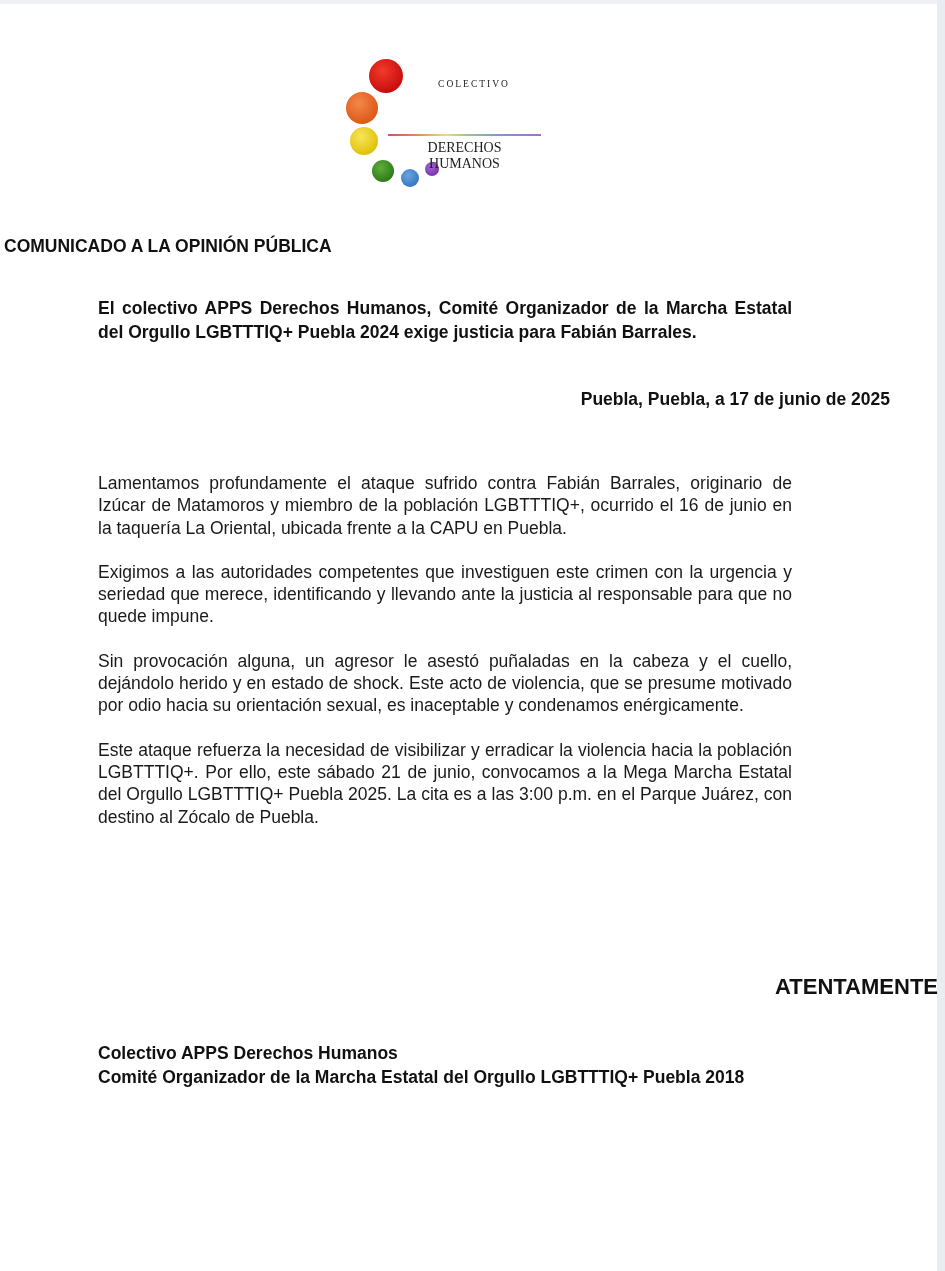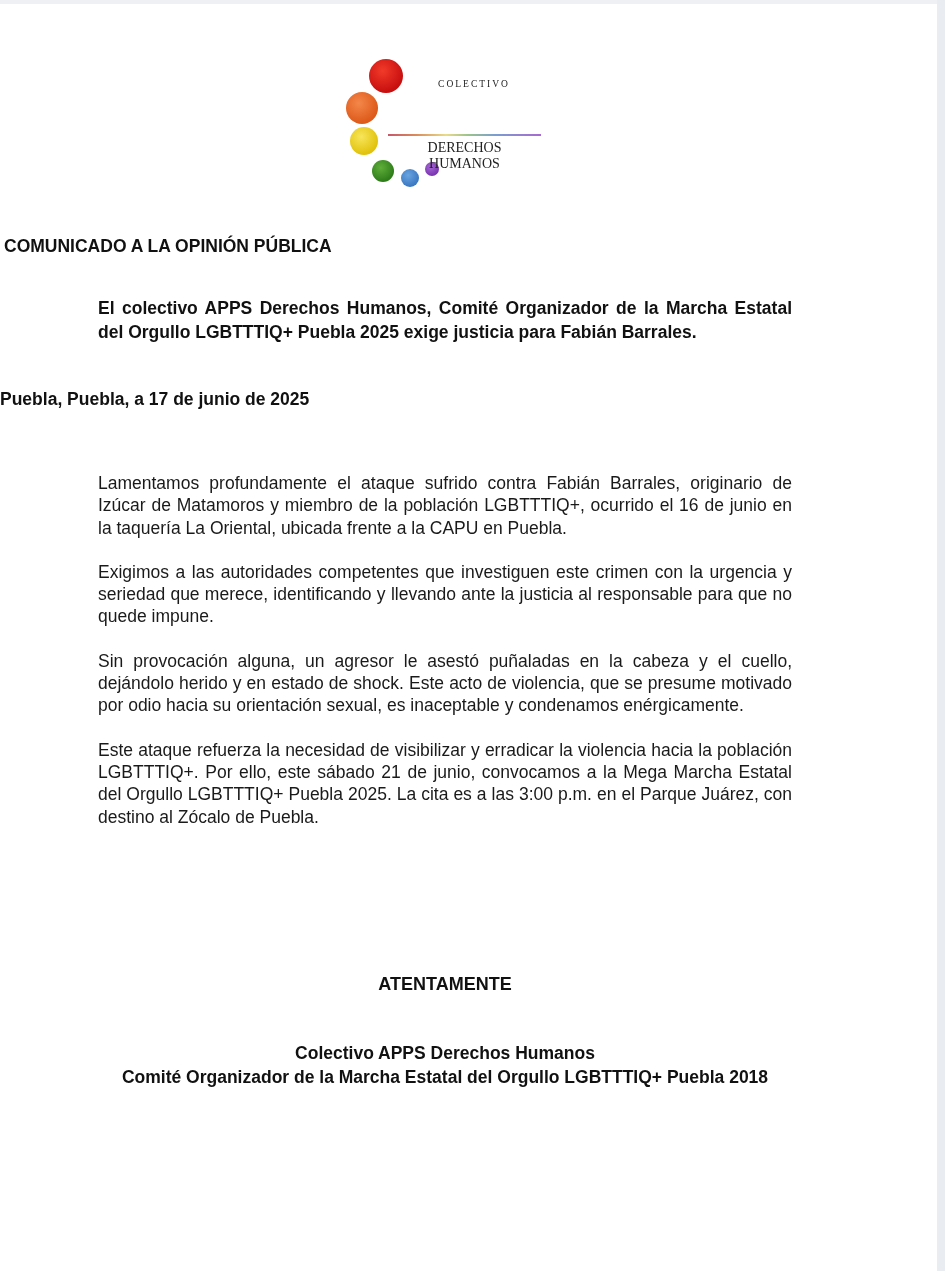--- a/index.html
+++ b/index.html
@@ -104,51 +104,51 @@
     font-weight: bold;
     font-size: 17.5px;
     line-height: 24px;
     text-align: justify;
     color: #111;
   }
   .dateline {
     position: absolute;
     left: 0; top: 385px;
     width: 890px;
-    text-align: left;
+    text-align: right;
     font-weight: bold;
     font-size: 17.5px;
     color: #111;
   }
   .body {
     position: absolute;
     left: 98px; top: 458px;
     width: 694px;
   }
   .para {
     font-size: 17.5px;
     line-height: 22.3px;
     text-align: justify;
     margin: 10px 0 22px 0;
     color: #1a1a1a;
   }
   .closing {
     position: absolute;
     left: 0; top: 970px;
     width: 890px;
-    text-align: center;
+    text-align: right;
     font-weight: bold;
-    font-size: 18px;
+    font-size: 22px;
     color: #111;
+    padding-left: 48px;
   }
   .signature {
     position: absolute;
     left: 98px; top: 1037px;
     width: 694px;
-    text-align: center;
     font-weight: bold;
     font-size: 17.5px;
     line-height: 24px;
     color: #111;
   }
   .signature div { display: block; }
 </style>
 </head>
 <body>
 
@@ -164,21 +164,21 @@
     <span class="dot dot-green"></span>
     <span class="dot dot-blue"></span>
     <span class="dot dot-purple"></span>
     <div class="logo-colectivo">COLECTIVO</div>
     <div class="logo-rainbow"></div>
     <div class="logo-derechos">DERECHOS HUMANOS</div>
   </div>
 
   <div class="title">COMUNICADO A LA OPINIÓN PÚBLICA</div>
 
-  <div class="intro">El colectivo APPS Derechos Humanos, Comité Organizador de la Marcha Estatal del Orgullo LGBTTTIQ+ Puebla 2025 exige justicia para Fabián Barrales.</div>
+  <div class="intro">El colectivo APPS Derechos Humanos, Comité Organizador de la Marcha Estatal del Orgullo LGBTTTIQ+ Puebla 2024 exige justicia para Fabián Barrales.</div>
 
   <div class="dateline">Puebla, Puebla, a 17 de junio de 2025</div>
 
   <div class="body">
     <p class="para">Lamentamos profundamente el ataque sufrido contra Fabián Barrales, originario de Izúcar de Matamoros y miembro de la población LGBTTTIQ+, ocurrido el 16 de junio en la taquería La Oriental, ubicada frente a la CAPU en Puebla.</p>
     <p class="para">Exigimos a las autoridades competentes que investiguen este crimen con la urgencia y seriedad que merece, identificando y llevando ante la justicia al responsable para que no quede impune.</p>
     <p class="para">Sin provocación alguna, un agresor le asestó puñaladas en la cabeza y el cuello, dejándolo herido y en estado de shock. Este acto de violencia, que se presume motivado por odio hacia su orientación sexual, es inaceptable y condenamos enérgicamente.</p>
     <p class="para">Este ataque refuerza la necesidad de visibilizar y erradicar la violencia hacia la población LGBTTTIQ+. Por ello, este sábado 21 de junio, convocamos a la Mega Marcha Estatal del Orgullo LGBTTTIQ+ Puebla 2025. La cita es a las 3:00 p.m. en el Parque Juárez, con destino al Zócalo de Puebla.</p>
   </div>
 

